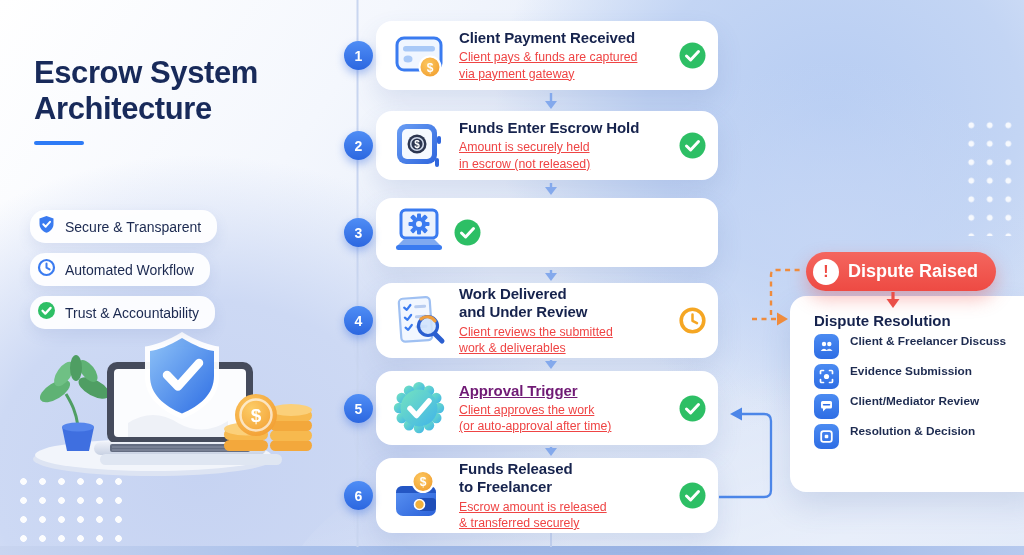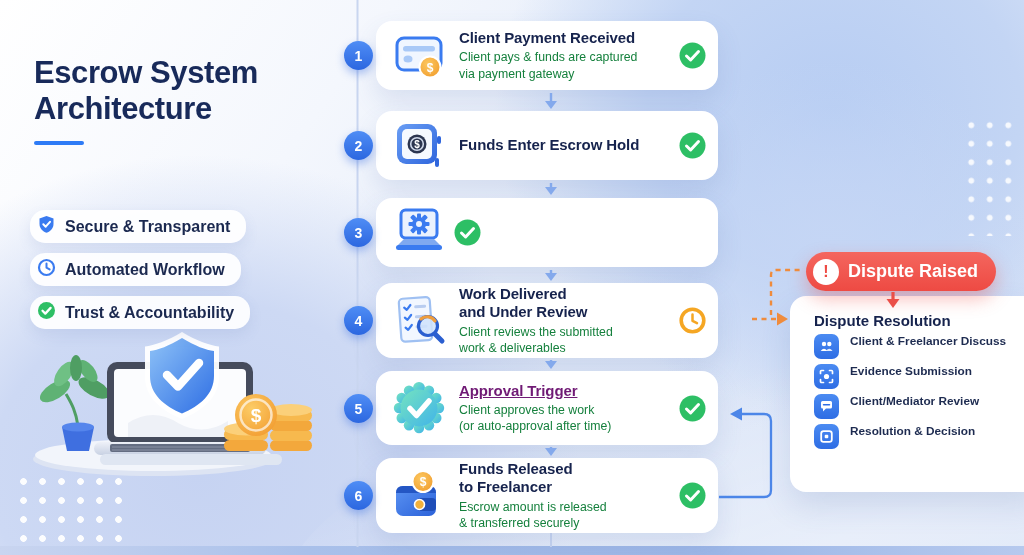--- a/index.html
+++ b/index.html
@@ -27,35 +27,35 @@
 
   
   .title-block{position:absolute;left:34px;top:55px;z-index:2;}
   .main-title{font-size:31px;font-weight:800;color:#182a5a;line-height:1.15;letter-spacing:-.4px;white-space:pre-line;}
   .sub-title{margin-top:11px;font-size:17.5px;font-weight:600;color:#22305a;}
   .title-underline{width:50px;height:4px;background:#2e7bf6;border-radius:2px;margin-top:15px;}
 
   .features{position:absolute;left:30px;top:210px;z-index:2;}
   .feature{display:flex;align-items:center;gap:9px;background:rgba(255,255,255,.92);border-radius:15px;
     padding:5px 16px 5px 7px;box-shadow:0 6px 14px rgba(90,115,180,.12);width:fit-content;margin-bottom:10px;}
-  .feature-label{font-size:16px;font-weight:700;color:#1b2950;}
+  .feature-label{font-size:14px;font-weight:400;color:#1b2950;}
 
   .illustration{position:absolute;left:8px;top:328px;z-index:1;}
 
   
   .flow-card{position:absolute;left:376px;width:342px;background:#ffffff;border-radius:16px;
     box-shadow:0 12px 26px rgba(70,100,170,.14);display:flex;align-items:center;
     padding:0 12px 0 16px;box-sizing:border-box;z-index:2;}
   .c1{top:21px;height:69px}.c2{top:111px;height:69px}.c3{top:198px;height:69px}
   .c4{top:283px;height:75px}.c5{top:371px;height:74px}.c6{top:458px;height:75px}
   .step-icon{width:54px;min-width:54px;height:52px;}
   .step-text{margin-left:13px;flex:1;}
   .step-title{font-size:15px;font-weight:800;color:#16234d;line-height:1.22;letter-spacing:-.1px;white-space:pre-line;}
   .c5 .step-title{color:#701a75;text-decoration:underline;}
-  .step-desc{font-size:12.3px;color:#15803d;line-height:1.32;margin-top:2px;white-space:pre-line;}
+  .step-desc{font-size:12.3px;color:#ef4444;line-height:1.32;margin-top:2px;white-space:pre-line;text-decoration:underline;}
   .status-icon{width:27px;min-width:27px;height:27px;margin-left:8px;}
 
   .num-badge{position:absolute;left:344px;width:29px;height:29px;border-radius:50%;
     background:linear-gradient(180deg,#4f8df5,#2c67e0);color:#fff;font-weight:700;font-size:14px;
     display:flex;align-items:center;justify-content:center;z-index:3;box-shadow:0 4px 9px rgba(47,103,224,.38);}
   .b1{top:41px}.b2{top:131px}.b3{top:218px}.b4{top:306px}.b5{top:394px}.b6{top:481px}
 
   
   .dispute-pill{position:absolute;left:806px;top:252px;height:39px;display:flex;align-items:center;
     background:linear-gradient(180deg,#f4665e,#ee4a43);border-radius:21px;padding:0 18px 0 7px;z-index:3;
@@ -244,20 +244,22 @@
         <rect x="10" y="9" width="30" height="30" rx="5" fill="#f5f9ff"></rect>
         <circle cx="25" cy="24" r="9.5" fill="#2b3550"></circle>
         <circle cx="25" cy="24" r="6.3" fill="none" stroke="#cfd8ea" stroke-width="1.6"></circle>
         <text x="25" y="28" text-anchor="middle" font-family="Liberation Sans, sans-serif" font-size="10" font-weight="bold" fill="#fff">$</text>
         <rect x="45" y="16" width="4" height="8" rx="2" fill="#2f66dd"></rect>
         <rect x="43" y="38" width="4" height="9" rx="2" fill="#2f66dd"></rect>
       </svg>
     </span>
     <span class="step-text">
       <span class="step-title" style="display:block">Funds Enter Escrow Hold</span>
+      <span class="step-desc" style="display:block">Amount is securely held
+in escrow (not released)</span>
     </span>
     <span class="status-icon">
       <svg width="27" height="27" viewBox="0 0 27 27">
           <circle cx="13.5" cy="13.5" r="13" fill="#2dbf65"></circle>
           <path d="M7.5 14 L11.6 18 L19.5 9.5" stroke="#fff" stroke-width="3" fill="none" stroke-linecap="round" stroke-linejoin="round"></path>
         </svg>
     </span>
   </div>
 
   <div class="flow-card c3">

